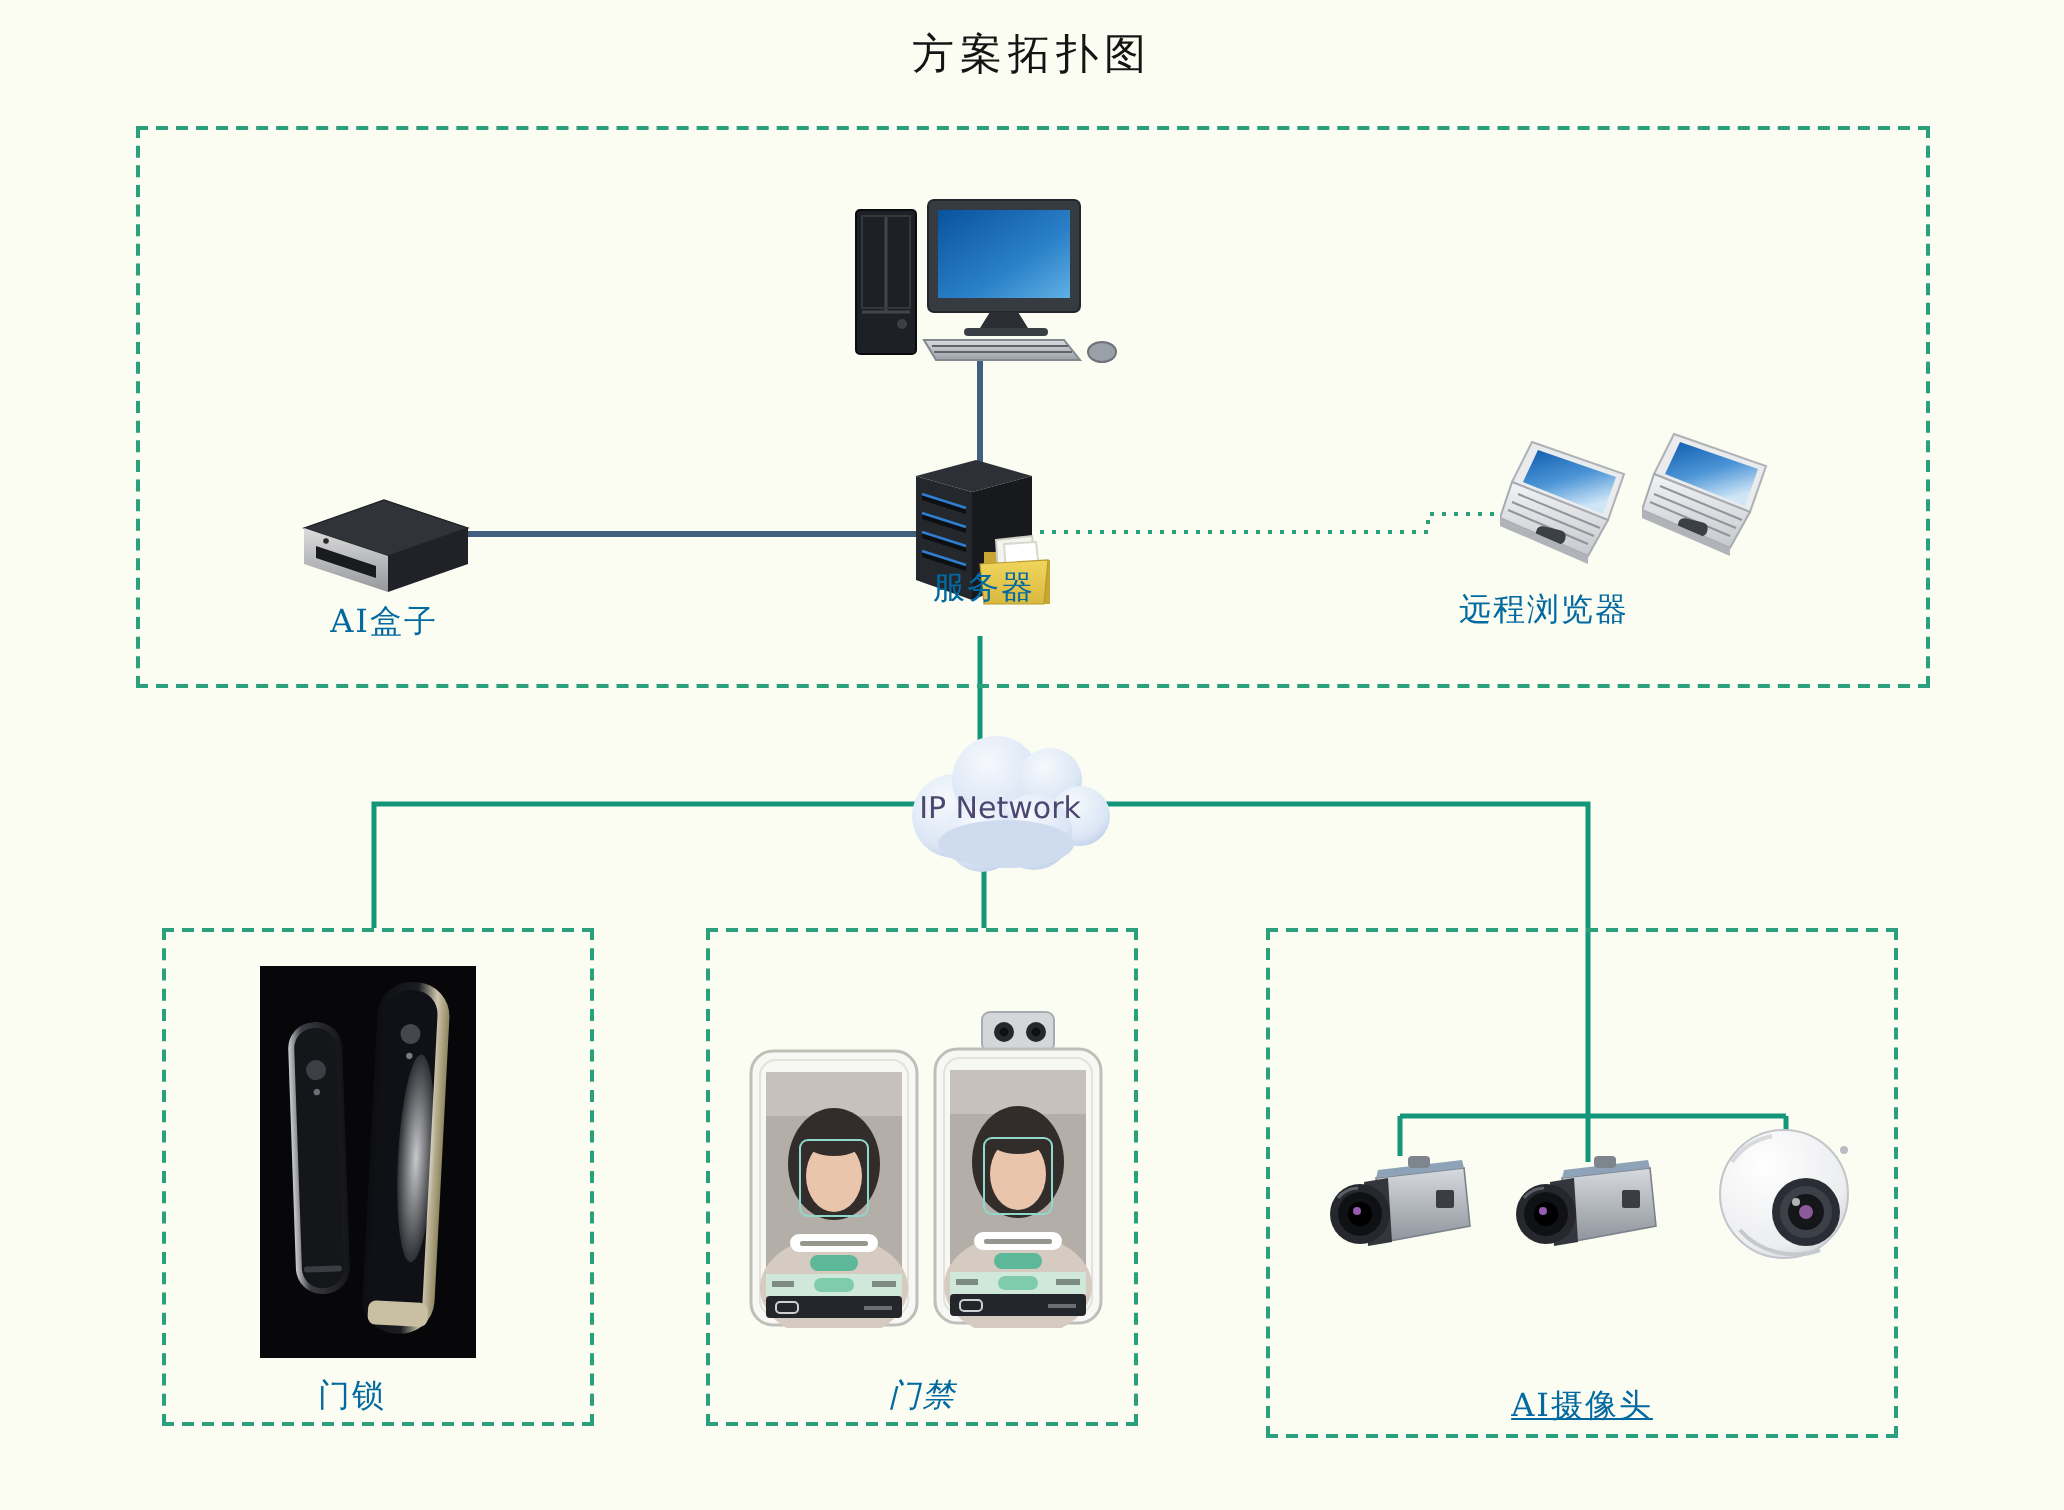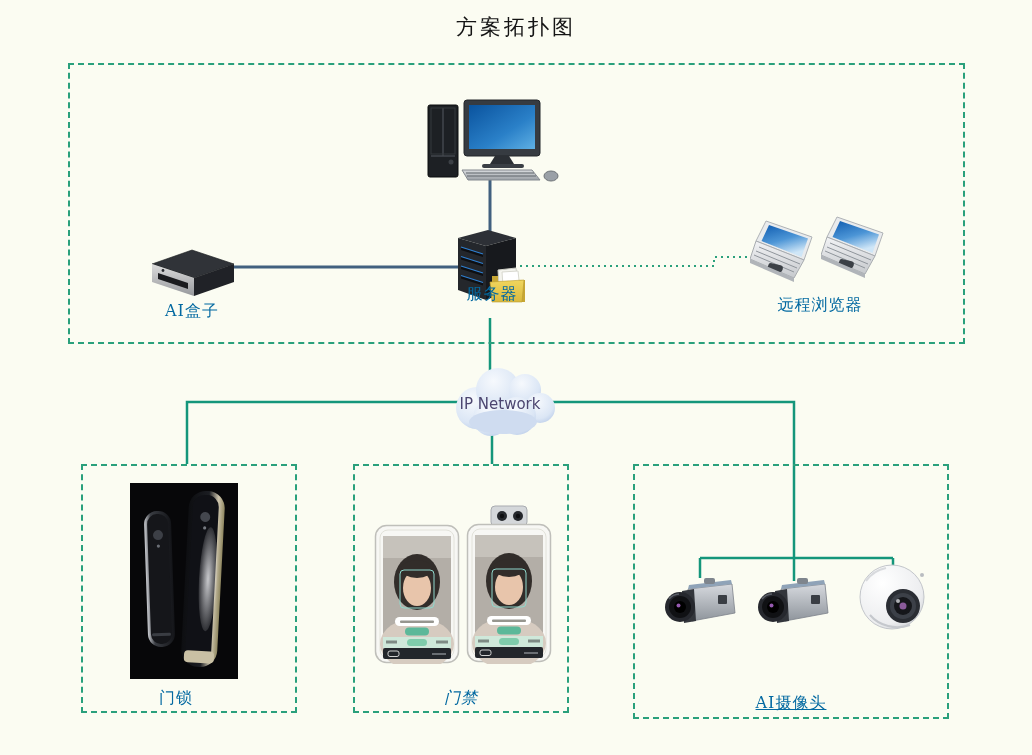--- a/index.html
+++ b/index.html
@@ -194,21 +194,21 @@
       <polygon points="16,1 62,17 54,40 6,21" fill="#e9ebed" stroke="#aeb2b6"></polygon>
       <polygon points="19,5 58,18.5 51.5,37 11.5,21" fill="url(#lap1)"></polygon>
       <polygon points="6,21 54,40 44,58 0,39" fill="url(#lbase)" stroke="#a8acb0"></polygon>
       <line x1="9" y1="27" x2="50" y2="44" stroke="#8f959b" stroke-width="1"></line>
       <line x1="6" y1="31" x2="47" y2="48" stroke="#8f959b" stroke-width="1"></line>
       <line x1="4" y1="35" x2="44" y2="52" stroke="#8f959b" stroke-width="1"></line>
       <rect x="18" y="44" width="15" height="7" rx="3" fill="#3b4046" transform="rotate(13 25 47)"></rect>
       <polygon points="0,39 44,58 44,62 0,43" fill="#b0b4b9"></polygon>
     </svg>
   </div>
-  <div class="dev-label" style="left:820px;top:295px;">远程浏览器</div>
+  <div class="dev-label" style="left:772px;top:295px;">远程浏览器</div>
 
   <div class="node" style="left:130px;top:483px;">
     <svg width="108" height="196" viewBox="0 0 108 196">
       <defs>
         <linearGradient id="lockL" x1="0" y1="0" x2="1" y2="0">
           <stop offset="0%" stop-color="#caccd1"></stop>
             <stop offset="25%" stop-color="#3a3d43"></stop>
           <stop offset="100%" stop-color="#131418"></stop>
         </linearGradient>
         <linearGradient id="lockR" x1="0" y1="0" x2="1" y2="0">

